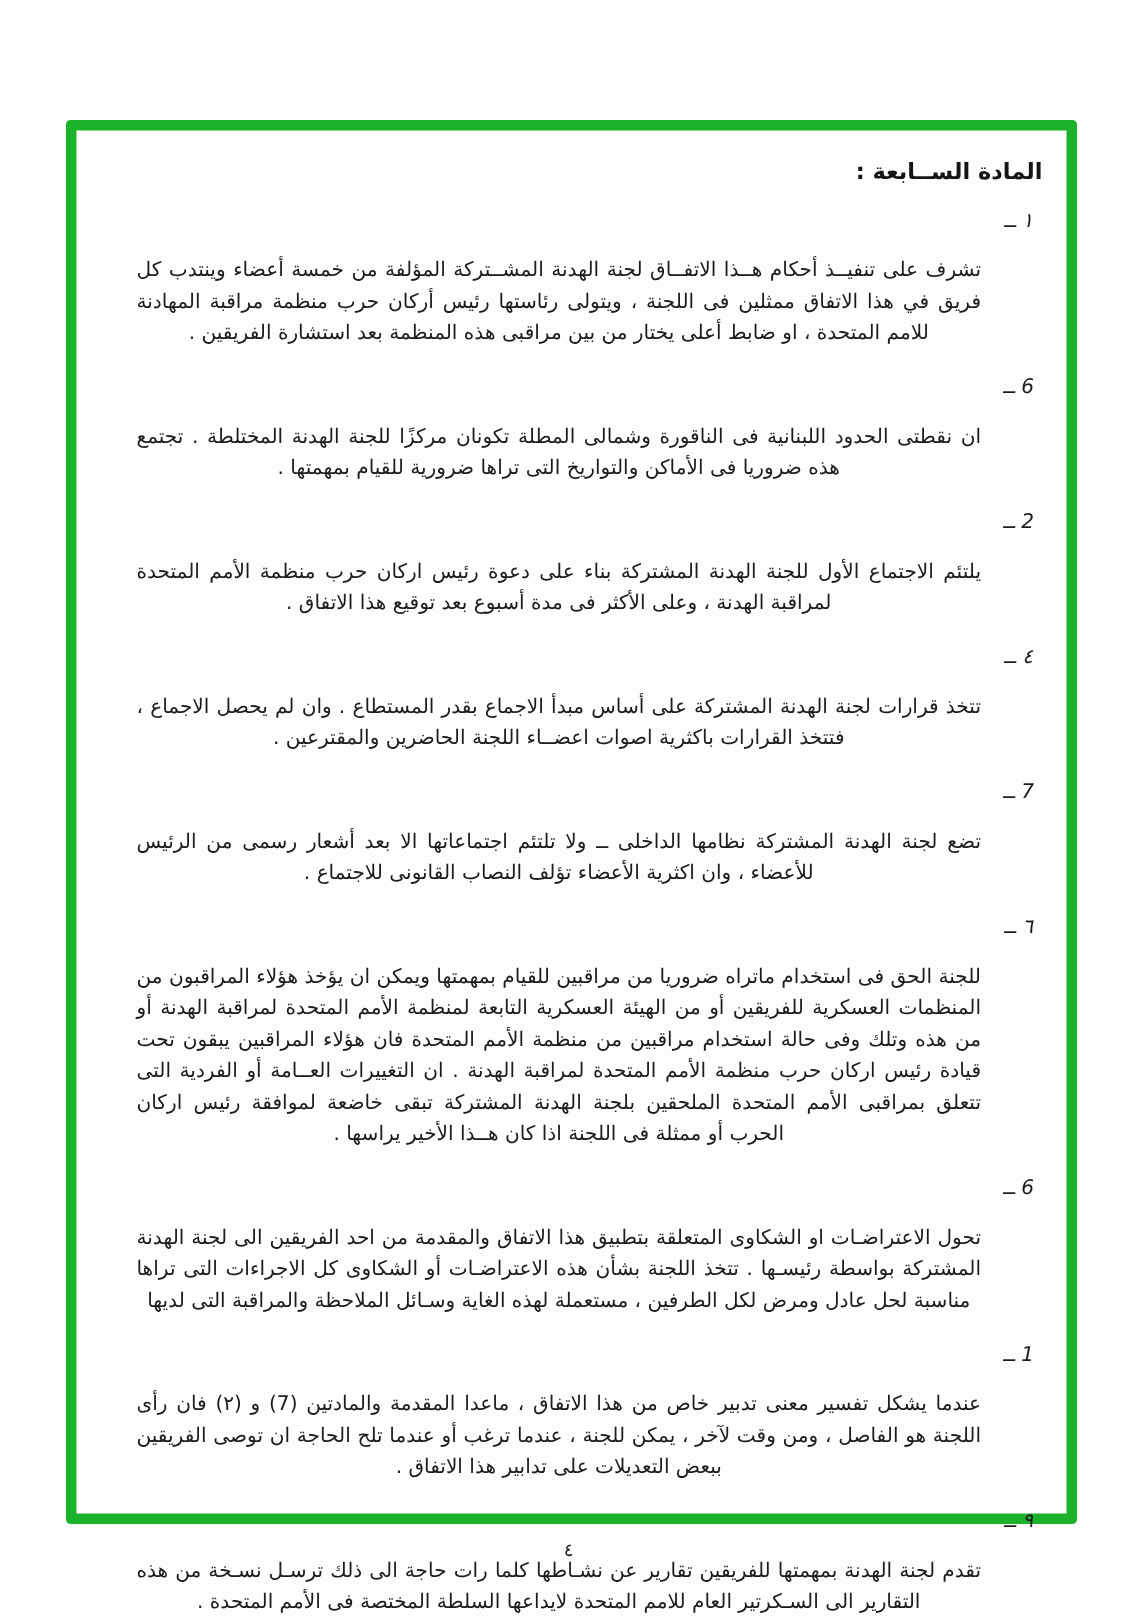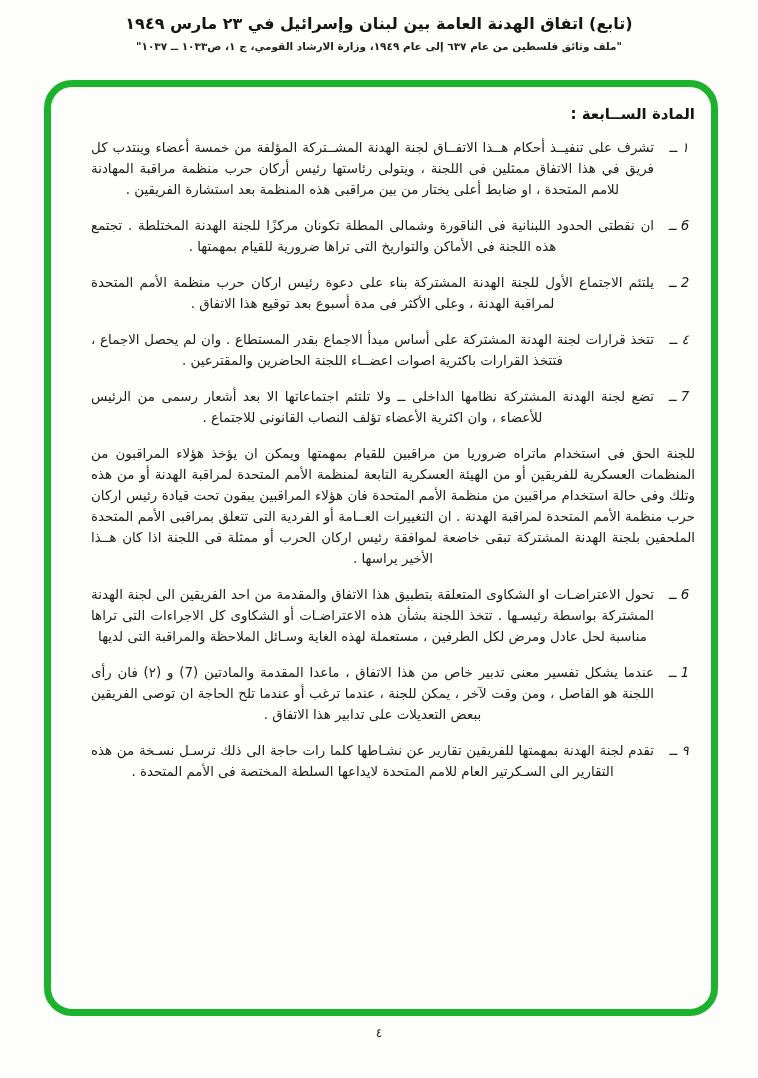--- a/index.html
+++ b/index.html
@@ -24,21 +24,21 @@
     color: #222222;
   }
 
   
   .green-frame {
     position: absolute;
     left: 44px; top: 80px;
     width: 674px; height: 936px;
     box-sizing: border-box;
     border: 7px solid var(--green, #1cb32c);
-    border-radius: 28px;
+    border-radius: 3px;
     background: transparent;
     padding: 14px 16px 0 40px;
     direction: rtl;
   }
 
   .article-heading {
     font-size: 15px; font-weight: bold;
     color: #151515;
     margin: 4px 0 14px 0;
     text-align: right;
@@ -56,69 +56,67 @@
     flex: 0 0 auto;
     min-width: 32px;
     white-space: nowrap;
     text-align: center;
     font-style: italic;
   }
   .item .text {
     flex: 1 1 auto;
     text-align: justify;
     text-align-last: center;
+    margin-top: 33px;
   }
 
   .page-number {
     position: absolute;
     top: 1026px; left: 0; right: 0;
     text-align: center;
     font-size: 12px;
     color: #1c1c1c;
   }
 </style>
 </head>
 <body>
 
 <div class="page">
 
-  <div class="header">
-    <div class="doc-title">(تابع) اتفاق الهدنة العامة بين لبنان وإسرائيل في ٢٣ مارس ١٩٤٩</div>
-    <div class="doc-source">"ملف وثائق فلسطين من عام ٦٣٧ إلى عام ١٩٤٩، وزارة الارشاد القومي، ج ١، ص١٠٣٣ ــ ١٠٣٧"</div>
-  </div>
 
   <div class="green-frame">
     <div class="article-heading">المادة الســابعة :</div>
 
     <div class="item">
       <span class="num">١ ــ</span>
       <div class="text">تشرف على تنفيــذ أحكام هــذا الاتفــاق لجنة الهدنة المشــتركة المؤلفة من خمسة أعضاء وينتدب كل فريق في هذا الاتفاق ممثلين فى اللجنة ، ويتولى رئاستها رئيس أركان حرب منظمة مراقبة المهادنة للامم المتحدة ، او ضابط أعلى يختار من بين مراقبى هذه المنظمة بعد استشارة الفريقين .</div>
     </div>
 
     <div class="item">
       <span class="num">6 ــ</span>
-      <div class="text">ان نقطتى الحدود اللبنانية فى الناقورة وشمالى المطلة تكونان مركزًا للجنة الهدنة المختلطة . تجتمع هذه اللجنة فى الأماكن والتواريخ التى تراها ضرورية للقيام بمهمتها .</div>
+      <div class="text">ان نقطتى الحدود اللبنانية فى الناقورة وشمالى المطلة تكونان مركزًا للجنة الهدنة المختلطة . تجتمع هذه ضروريا فى الأماكن والتواريخ التى تراها ضرورية للقيام بمهمتها .</div>
     </div>
 
     <div class="item">
       <span class="num">2 ــ</span>
       <div class="text">يلتئم الاجتماع الأول للجنة الهدنة المشتركة بناء على دعوة رئيس اركان حرب منظمة الأمم المتحدة لمراقبة الهدنة ، وعلى الأكثر فى مدة أسبوع بعد توقيع هذا الاتفاق .</div>
     </div>
 
     <div class="item">
       <span class="num">٤ ــ</span>
       <div class="text">تتخذ قرارات لجنة الهدنة المشتركة على أساس مبدأ الاجماع بقدر المستطاع . وان لم يحصل الاجماع ، فتتخذ القرارات باكثرية اصوات اعضــاء اللجنة الحاضرين والمقترعين .</div>
     </div>
 
     <div class="item">
       <span class="num">7 ــ</span>
       <div class="text">تضع لجنة الهدنة المشتركة نظامها الداخلى ــ ولا تلتئم اجتماعاتها الا بعد أشعار رسمى من الرئيس للأعضاء ، وان اكثرية الأعضاء تؤلف النصاب القانونى للاجتماع .</div>
     </div>
 
     <div class="item">
+      <span class="num">٦ ــ</span>
       <div class="text">للجنة الحق فى استخدام ماتراه ضروريا من مراقبين للقيام بمهمتها ويمكن ان يؤخذ هؤلاء المراقبون من المنظمات العسكرية للفريقين أو من الهيئة العسكرية التابعة لمنظمة الأمم المتحدة لمراقبة الهدنة أو من هذه وتلك وفى حالة استخدام مراقبين من منظمة الأمم المتحدة فان هؤلاء المراقبين يبقون تحت قيادة رئيس اركان حرب منظمة الأمم المتحدة لمراقبة الهدنة . ان التغييرات العــامة أو الفردية التى تتعلق بمراقبى الأمم المتحدة الملحقين بلجنة الهدنة المشتركة تبقى خاضعة لموافقة رئيس اركان الحرب أو ممثلة فى اللجنة اذا كان هــذا الأخير يراسها .</div>
     </div>
 
     <div class="item">
       <span class="num">6 ــ</span>
       <div class="text">تحول الاعتراضـات او الشكاوى المتعلقة بتطبيق هذا الاتفاق والمقدمة من احد الفريقين الى لجنة الهدنة المشتركة بواسطة رئيسـها . تتخذ اللجنة بشأن هذه الاعتراضـات أو الشكاوى كل الاجراءات التى تراها مناسبة لحل عادل ومرض لكل الطرفين ، مستعملة لهذه الغاية وسـائل الملاحظة والمراقبة التى لديها</div>
     </div>
 
     <div class="item">
       <span class="num">1 ــ</span>

